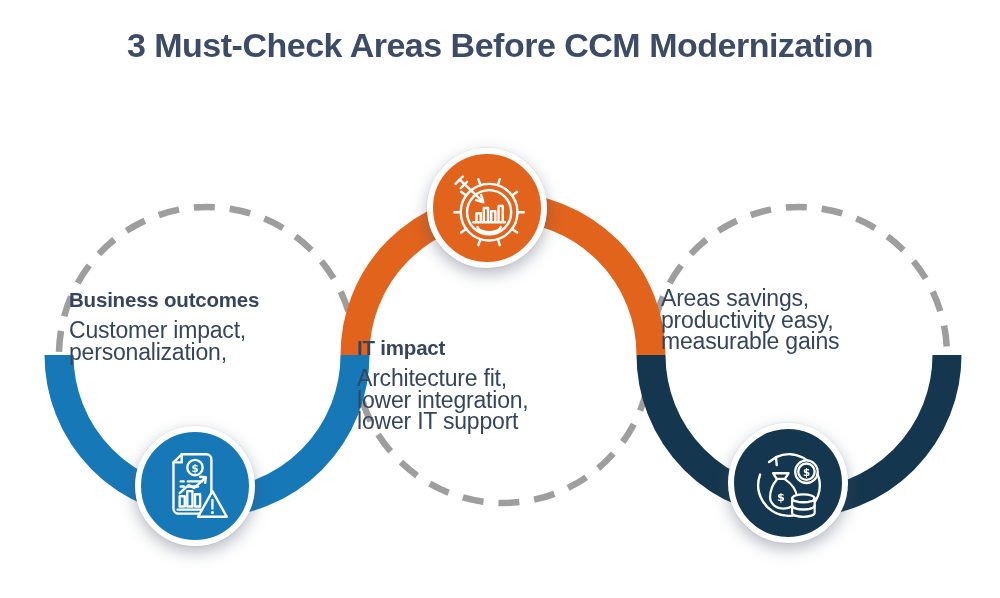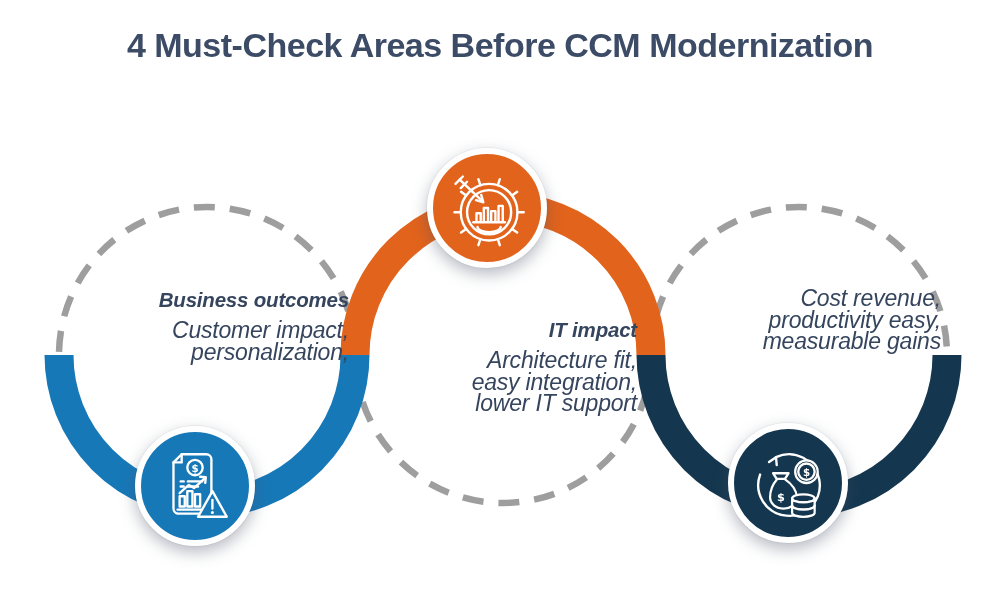--- a/index.html
+++ b/index.html
@@ -26,33 +26,33 @@
     box-shadow:0 6px 16px rgba(70,80,100,.40),0 0 0 1px rgba(0,0,0,.04);
   }
   .badge-blue{background:var(--blue);left:135px;top:426px;}
   .badge-orange{background:var(--orange);left:427px;top:148px;}
   .badge-navy{background:var(--navy);left:728px;top:423px;}
   .badge svg{display:block;}
   .icon-stroke{fill:none;stroke:#fff;stroke-width:2.3;stroke-linecap:round;stroke-linejoin:round;}
   .icon-fill-blue{fill:var(--blue);stroke:#fff;stroke-width:2.3;stroke-linejoin:round;}
   .icon-fill-navy{fill:var(--navy);stroke:#fff;stroke-width:2.2;stroke-linejoin:round;}
   .icon-glyph{fill:#fff;font-family:"DejaVu Sans",sans-serif;font-weight:bold;}
-  .area-text{position:absolute;width:280px;text-align:right;color:var(--body_text);font-style:italic;}
+  .area-text{position:absolute;width:280px;text-align:left;color:var(--body_text);}
   .area-text h3{font-size:20.5px;font-weight:700;letter-spacing:-.2px;margin-bottom:8px;color:var(--body_text);}
   .area-text .line{display:block;font-size:23px;line-height:21.5px;font-weight:500;letter-spacing:-.2px;}
   .text-business{left:69px;top:288px;}
-  .text-it{left:357px;top:318px;}
+  .text-it{left:357px;top:336px;}
   .text-financial{left:661px;top:288px;}
 </style>
 </head>
 <body>
 
 <div class="stage">
 
-  <h1 class="title">4 Must-Check Areas Before CCM Modernization</h1>
+  <h1 class="title">3 Must-Check Areas Before CCM Modernization</h1>
 
   <svg class="arcs" width="1000" height="598" viewBox="0 0 1000 598" aria-hidden="true">
 
     <circle class="dash" cx="207" cy="355" r="148"></circle>
     <circle class="dash" cx="503" cy="355" r="148"></circle>
     <circle class="dash" cx="799" cy="355" r="148"></circle>
 
     <path class="arc arc-blue" d="M 59 355 A 148 148 0 0 0 355 355"></path>
     <path class="arc arc-orange" d="M 355 355 A 148 148 0 0 1 651 355"></path>
     <path class="arc arc-navy" d="M 651 355 A 148 148 0 0 0 947 355"></path>
@@ -111,23 +111,23 @@
 
   <div class="area-text text-business">
     <h3>Business outcomes</h3>
     <span class="line">Customer impact,</span>
     <span class="line">personalization,</span>
   </div>
 
   <div class="area-text text-it">
     <h3>IT impact</h3>
     <span class="line">Architecture fit,</span>
-    <span class="line">easy integration,</span>
+    <span class="line">lower integration,</span>
     <span class="line">lower IT support</span>
   </div>
 
   <div class="area-text text-financial">
-    <span class="line">Cost revenue,</span>
+    <span class="line">Areas savings,</span>
     <span class="line">productivity easy,</span>
     <span class="line">measurable gains</span>
   </div>
 
 </div>
 
 </body></html>

